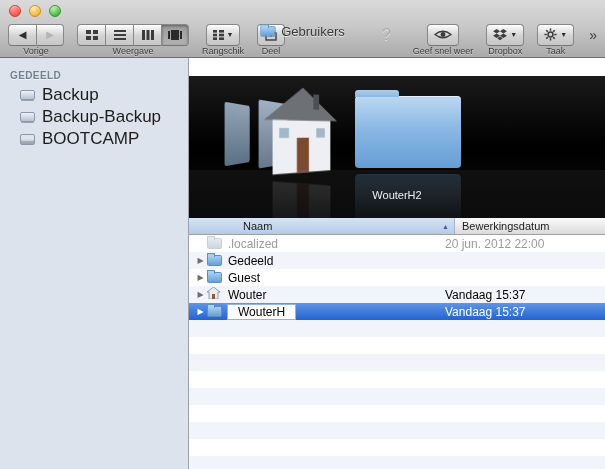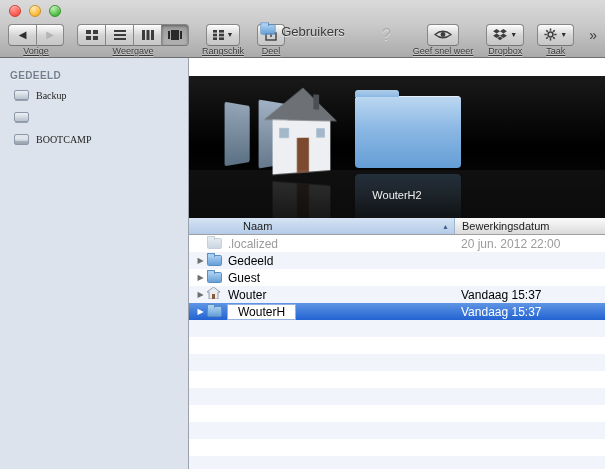--- a/index.html
+++ b/index.html
@@ -7,28 +7,28 @@
   .window { width:605px; height:469px; display:flex; flex-direction:column; background:#fff; overflow:hidden; }
 
   
   .chrome { background:linear-gradient(#dadada 0%, #c9c9c9 45%, #aaaaaa 100%); border-bottom:1px solid #6e6e6e; flex:0 0 auto; }
   .titlebar { height:22px; position:relative; display:flex; align-items:center; justify-content:center; }
   .traffic { position:absolute; left:9px; top:5px; display:flex; gap:8px; }
   .tl { width:12px; height:12px; border-radius:50%; display:inline-block; box-shadow:inset 0 1px 1px rgba(255,255,255,.6); }
   .tl.red { background:radial-gradient(circle at 35% 30%, #ff9a93, #f9534a 70%); border:1px solid #ce3a32; }
   .tl.yellow { background:radial-gradient(circle at 35% 30%, #ffe9a8, #f7b52e 70%); border:1px solid #cd8e22; }
   .tl.green { background:radial-gradient(circle at 35% 30%, #b7efae, #47ba3c 70%); border:1px solid #38932f; }
-  .title-wrap { display:flex; gap:5px;margin-top:41px; }
+  .title-wrap { display:flex; align-items:center; gap:5px;margin-top:41px; }
   .title { font-size:13px; color:#3a3a3a; text-shadow:0 1px 0 rgba(255,255,255,.6); }
   .title-folder { transform:scale(.95); }
 
   .toolbar { height:35px; display:flex; align-items:flex-start; padding:1px 8px 0 8px; }
   .tgroup { display:flex; flex-direction:column; align-items:center; margin-right:13px; min-width:max-content; }
   .tbtn-row { height:23px; display:flex; align-items:center; }
-  .tlabel { font-size:9px; color:#3a3a3a; text-shadow:0 1px 0 rgba(255,255,255,.5); line-height:10px;text-decoration:underline; }
+  .tlabel { font-size:9px; color:#3a3a3a; text-shadow:0 1px 0 rgba(255,255,255,.5); line-height:10px; }
   .btn { height:22px; min-width:28px; padding:0 6px; border:1px solid #878787; border-bottom-color:#767676;
          background:linear-gradient(#fdfdfd, #d2d2d2 55%, #c7c7c7);
          box-shadow:inset 0 1px 0 rgba(255,255,255,.85); display:flex; align-items:center; justify-content:center; cursor:default; }
   .seg { display:flex; }
   .seg .btn { border-right-width:0; border-radius:0; }
   .seg .btn.first { border-radius:4px 0 0 4px; }
   .seg .btn.last { border-radius:0 4px 4px 0; border-right-width:1px; }
   .btn.single { border-radius:4px; }
   .btn.active { background:linear-gradient(#9b9b9b, #b3b3b3); box-shadow:inset 0 1px 3px rgba(0,0,0,.4); }
   .arrow-glyph { font-size:10px; color:#2e2e2e; }
@@ -38,21 +38,21 @@
   .overflow-glyph { font-size:14px; color:#3a3a3a; padding-left:2px; }
   .tgroup.help { margin-left:auto; margin-right:18px; }
   .tgroup.overflow { margin-right:0; }
 
   
   .bodyrow { flex:1; display:flex; min-height:0; }
   .sidebar { width:189px; flex:0 0 auto; background:#dde3ec; border-right:1px solid #9aa1ab; padding-top:8px; }
   .sb-header { font-size:10px; font-weight:bold; color:#73808f; letter-spacing:.4px; padding:0 0 3px 10px; margin-top:15px;
                text-shadow:0 1px 0 rgba(255,255,255,.6); }
   .sb-header:first-child { margin-top:4px; }
-  .sb-item { height:22px; display:flex; align-items:center; padding-left:14px; font-size:10px; color:#1d1d1d; gap:7px;font-family:Liberation Serif, serif; }
+  .sb-item { height:22px; display:flex; align-items:center; padding-left:20px; font-size:17px; color:#1d1d1d; gap:7px; }
   .sb-icon { display:inline-block; flex:0 0 auto; }
   .sb-icon.display { width:15px; height:10px; border:1px solid #8d99a8; border-radius:2px;
                      background:linear-gradient(#eef2f6, #b8c3cf); box-shadow:0 2px 0 -1px #97a3b1; }
   .sb-icon.harddisk { width:15px; height:11px; border:1px solid #8d99a8; border-radius:2px;
                       background:linear-gradient(#dfe5ea 40%, #aab4c0); box-shadow:inset 0 -3px 0 rgba(130,142,155,.45); }
 
   .content { flex:1; display:flex; flex-direction:column; min-width:0; background:#0ea5e9; }
   .gap { height:18px; background:#fff; flex:0 0 auto; }
 
   
@@ -89,21 +89,21 @@
   .frow.sel { background:linear-gradient(#5f95e4, #2263d2); color:#fff; }
   .tri { width:13px; flex:0 0 auto; font-size:8px; color:#6e6e6e; text-align:center; }
   .frow.sel .tri { color:#fff; }
   .micon { width:15px; height:11px; position:relative; display:inline-block; flex:0 0 auto; margin-right:6px; }
   .ficon-folder { background:linear-gradient(#a8cef0, #66a0d8); border:1px solid #5c8ec1; border-radius:1.5px; }
   .ficon-folder::before { content:""; position:absolute; top:-3px; left:-1px; width:6px; height:3px;
                           background:#a8cef0; border:1px solid #5c8ec1; border-bottom:none; border-radius:1px 1px 0 0; }
   .ficon-home { height:13px; margin-top:-2px; }
   .fname { white-space:nowrap; }
   .fname.editing { background:#fff; color:#000; padding:0 10px; box-shadow:0 0 0 1px #93b2de; }
-  .fdate { position:absolute; left:272px; white-space:nowrap; }
+  .fdate { position:absolute; left:256px; white-space:nowrap; }
   .frow.dim .fname, .frow.dim .fdate { color:#9b9b9b; }
   .frow.dim .micon { opacity:.4; filter:grayscale(55%); }
   .stripes { flex:1; background:repeating-linear-gradient(to bottom, #f1f5fb 0 17px, #ffffff 17px 34px); }
 
   
   .mini-folder { width:16px; height:11px; position:relative; display:inline-block;
                  background:linear-gradient(#a8cef0, #66a0d8); border:1px solid #5c8ec1; border-radius:1.5px; }
   .mini-folder::before { content:""; position:absolute; top:-3px; left:-1px; width:7px; height:3px;
                          background:#a8cef0; border:1px solid #5c8ec1; border-bottom:none; border-radius:1px 1px 0 0; }
   svg { display:block; }
@@ -285,20 +285,21 @@
   <div class="bodyrow">
 
     <div class="sidebar" id="sidebar">
         <div class="sb-header">GEDEELD</div>
         <div class="sb-item">
           <span class="sb-icon display"></span>
           <span class="sb-label">Backup</span>
         </div>
         <div class="sb-item">
           <span class="sb-icon display"></span>
+          <span class="sb-label">Backup-Backup</span>
         </div>
         <div class="sb-item">
           <span class="sb-icon harddisk"></span>
           <span class="sb-label">BOOTCAMP</span>
         </div>
       </div>
 
     <div class="content">
       <div class="gap"></div>
 

